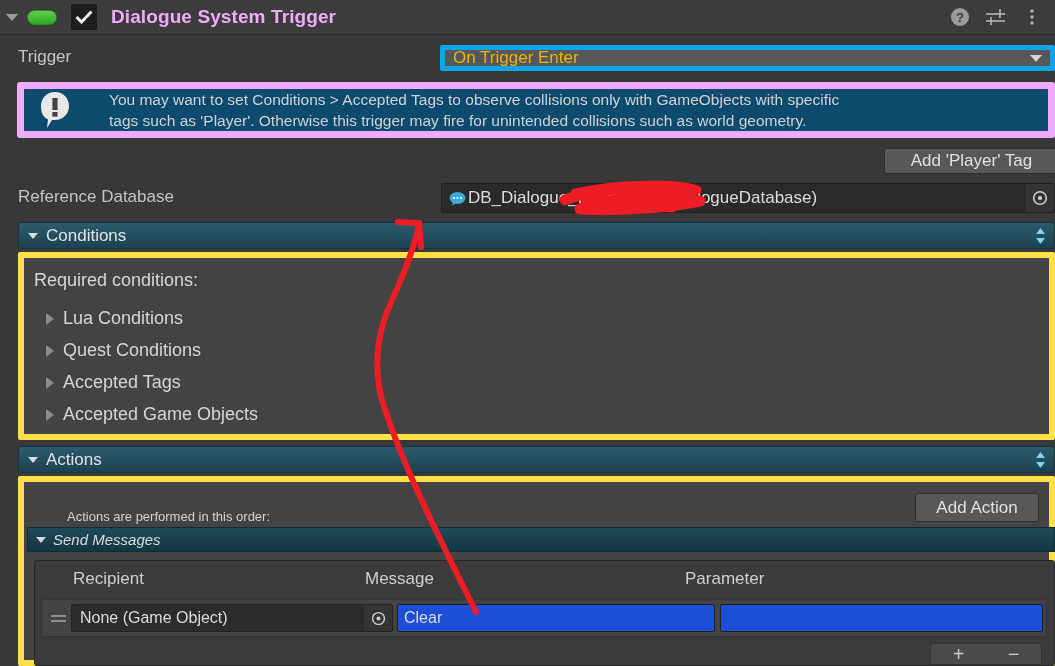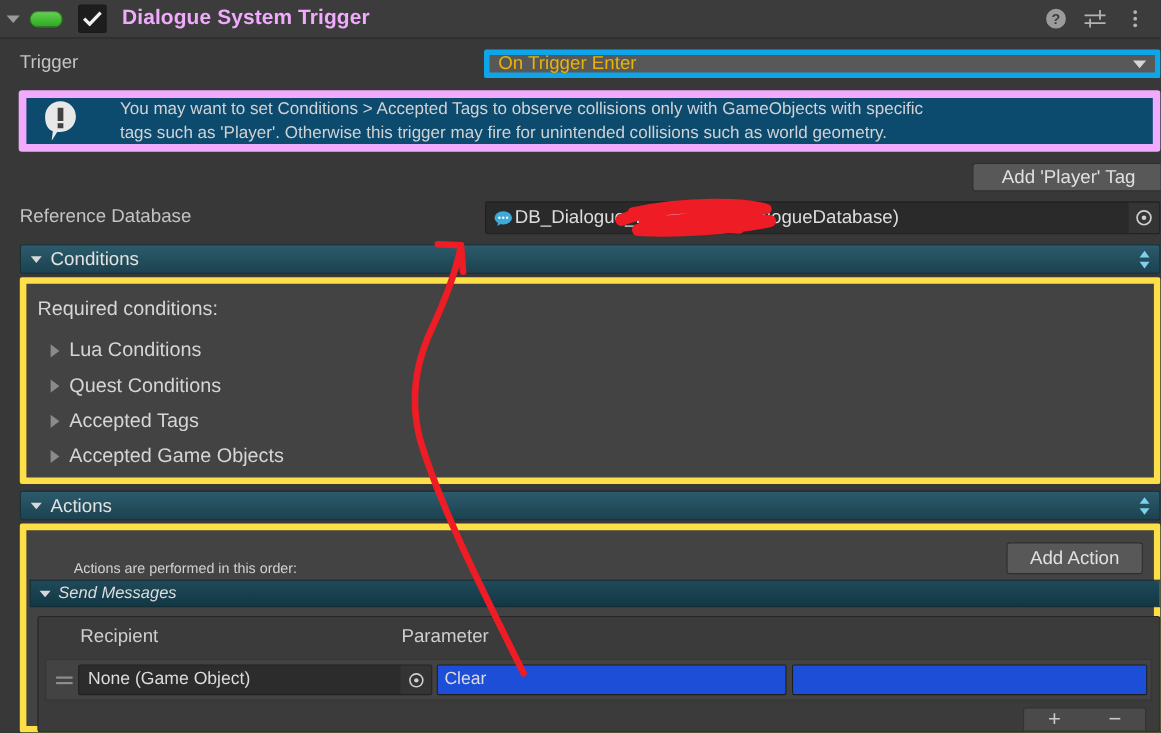--- a/index.html
+++ b/index.html
@@ -295,20 +295,21 @@
   </div>
 
   <div class="sub-bar" style="left:27px; top:527px; width:1028px;font-style:italic;">
     <span class="tri-down small" style="margin-right:7px;"></span>
     <span>Send Messages</span>
   </div>
 
   <div class="tbl-wrap">
     <div class="tbl-head">
       <div class="c1">Recipient</div>
+      <div class="c2">Message</div>
       <div class="c3">Parameter</div>
     </div>
     <div class="tbl-row">
       <span class="drag-h">
           <i></i>
           <i></i>
         </span>
       <span class="cell-obj">
         <span>None (Game Object)</span>
         <span class="pick-btn" style="height:26px;">

